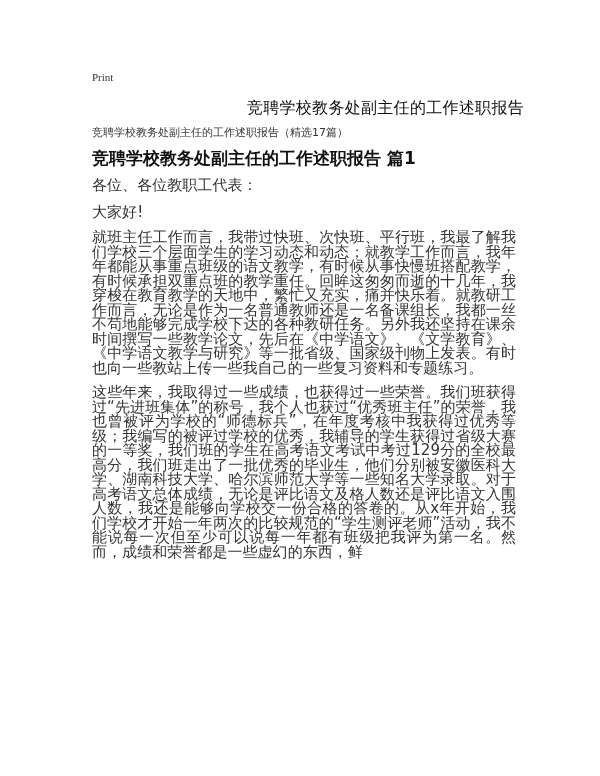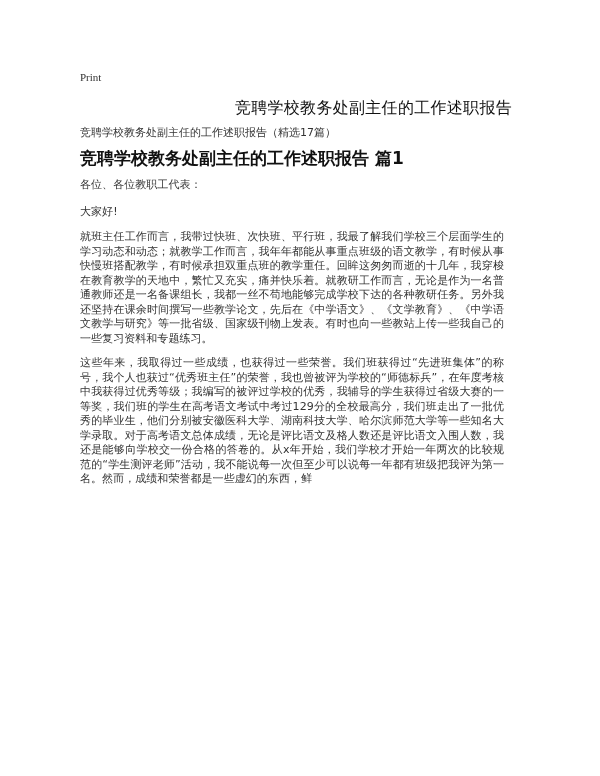--- a/index.html
+++ b/index.html
@@ -10,21 +10,21 @@
     body {
       width: 600px;
       height: 776px;
       overflow: hidden;
       position: relative;
       font-family: "DejaVu Sans", sans-serif;
       color: #222222;
     }
     .page {
       position: absolute;
-      left: 80px;
+      left: 92px;
       top: 70px;
       width: 432px;
     }
     .print-link {
       font-family: "Liberation Serif", serif;
       font-size: 11px;
       color: #333333;
       line-height: 14px;
       margin: 0;
     }
@@ -45,21 +45,21 @@
       color: #333333;
     }
     .section-heading {
       font-size: 17px;
       font-weight: bold;
       line-height: 16px;
       margin: 9px 0 0 0;
       color: #111111;
     }
     .para {
-      font-size: 11px;
+      font-size: 15px;
       line-height: 14.5px;
       margin: 10px 8px 0 0;
       color: #333333;
       text-align: justify;
       letter-spacing: 0.05px;
     }
     .para.greeting { margin-top: 11px; line-height: 16px; }
   </style>
 </head>
 <body>

